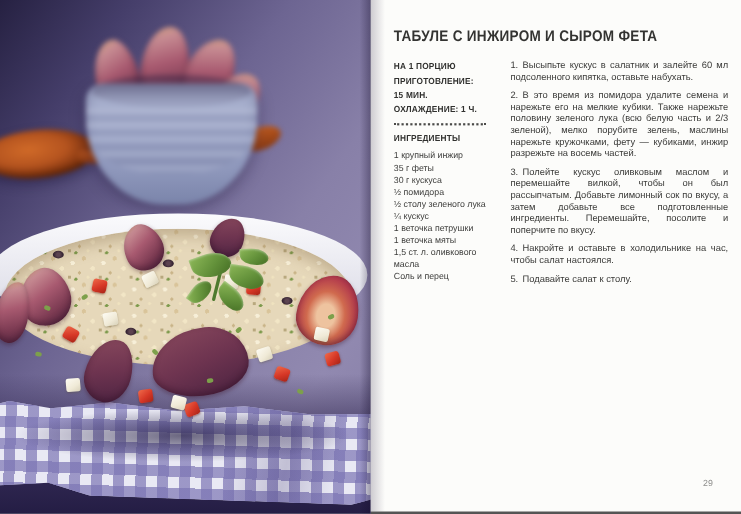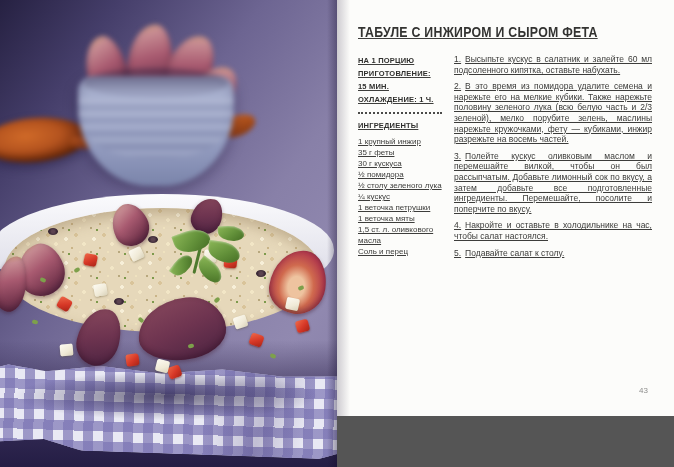--- a/index.html
+++ b/index.html
@@ -80,27 +80,27 @@
     background:linear-gradient(150deg,#fdfbf3,#f0ead7 60%,#d9d2ba);box-shadow:0 1px 2px rgba(90,80,50,.4);}
   .olive{position:absolute;width:10px;height:7px;border-radius:50%;
     background:radial-gradient(circle at 50% 50%,#5c4350 0 25%,#332230 70%);}
   .greenbit{position:absolute;width:6px;height:4px;border-radius:2px;background:#7da04b;}
   .mint{position:absolute;left:172px;top:26px;width:92px;height:72px;}
   .leaf{position:absolute;background:linear-gradient(145deg,#8cb757 0%,#63913a 55%,#456e24 100%);
     border-radius:4% 75% 45% 75%;box-shadow:inset 0 1px 2px rgba(255,255,255,.35);}
   .stem{position:absolute;left:36px;top:20px;width:3px;height:30px;background:#4e7a2e;border-radius:2px;transform:rotate(14deg);}
 
   
-  .text-page{position:relative;width:337px;height:416px;flex:none;background:#fcfcfa;box-sizing:border-box;
-    padding:24px 10px 0 21px;color:#3d3d3b;text-decoration:underline;}
+  .text-page{position:relative;width:337px;height:465px;flex:none;background:#fcfcfa;box-sizing:border-box;
+    padding:24px 10px 0 21px;color:#3d3d3b;}
   .text-page::before{content:'';position:absolute;left:0;top:0;bottom:0;width:13px;
     background:linear-gradient(90deg,rgba(40,30,60,.22),rgba(40,30,60,0));pointer-events:none;}
   h1.title{margin:0;font-size:14px;font-weight:bold;letter-spacing:.3px;color:#333331;
     transform:scaleX(.88);transform-origin:left top;white-space:nowrap;}
-  .cols{display:flex;gap:8px;margin-top:14px;}
+  .cols{display:flex;gap:18px;margin-top:14px;}
   .left-col{width:88px;flex:none;}
   .right-col{width:198px;flex:none;}
   .info div{font-size:8px;line-height:13px;letter-spacing:.2px;color:#30302e;font-weight:bold;
     text-transform:uppercase;transform:scaleX(.94);transform-origin:left;}
   .dots{width:84px;border-top:2px dotted #4a4a48;margin:6px 0 6px;}
   .ing-head{font-size:8px;line-height:12px;letter-spacing:.2px;color:#30302e;font-weight:bold;margin-bottom:4px;
     transform:scaleX(.94);transform-origin:left;}
   ul.ing-list{margin:0;padding:0;list-style:none;}
   ul.ing-list li{font-size:8px;line-height:11px;color:#3d3d3b;}
   .right-col p.step{margin:0 0 6px;font-size:8.5px;line-height:10.6px;text-align:justify;color:#3a3a38;}
@@ -229,16 +229,16 @@
           <p class="step"><span class="num">2.</span><span>В это время из помидора удалите семена и нарежьте его на мелкие кубики. Также нарежьте половину зеленого лука (всю белую часть и 2/3 зеленой), мелко порубите зелень, маслины нарежьте кружочками, фету — кубиками, инжир разрежьте на восемь частей.</span></p>
 
           <p class="step"><span class="num">3.</span><span>Полейте кускус оливковым маслом и перемешайте вилкой, чтобы он был рассыпчатым. Добавьте лимонный сок по вкусу, а затем добавьте все подготовленные ингредиенты. Перемешайте, посолите и поперчите по вкусу.</span></p>
 
           <p class="step"><span class="num">4.</span><span>Накройте и оставьте в холодильнике на час, чтобы салат настоялся.</span></p>
 
           <p class="step"><span class="num">5.</span><span>Подавайте салат к столу.</span></p>
         </div>
     </div>
 
-    <div class="pagenum">43</div>
+    <div class="pagenum">29</div>
   </div>
 
 </div>
 
 </body></html>

